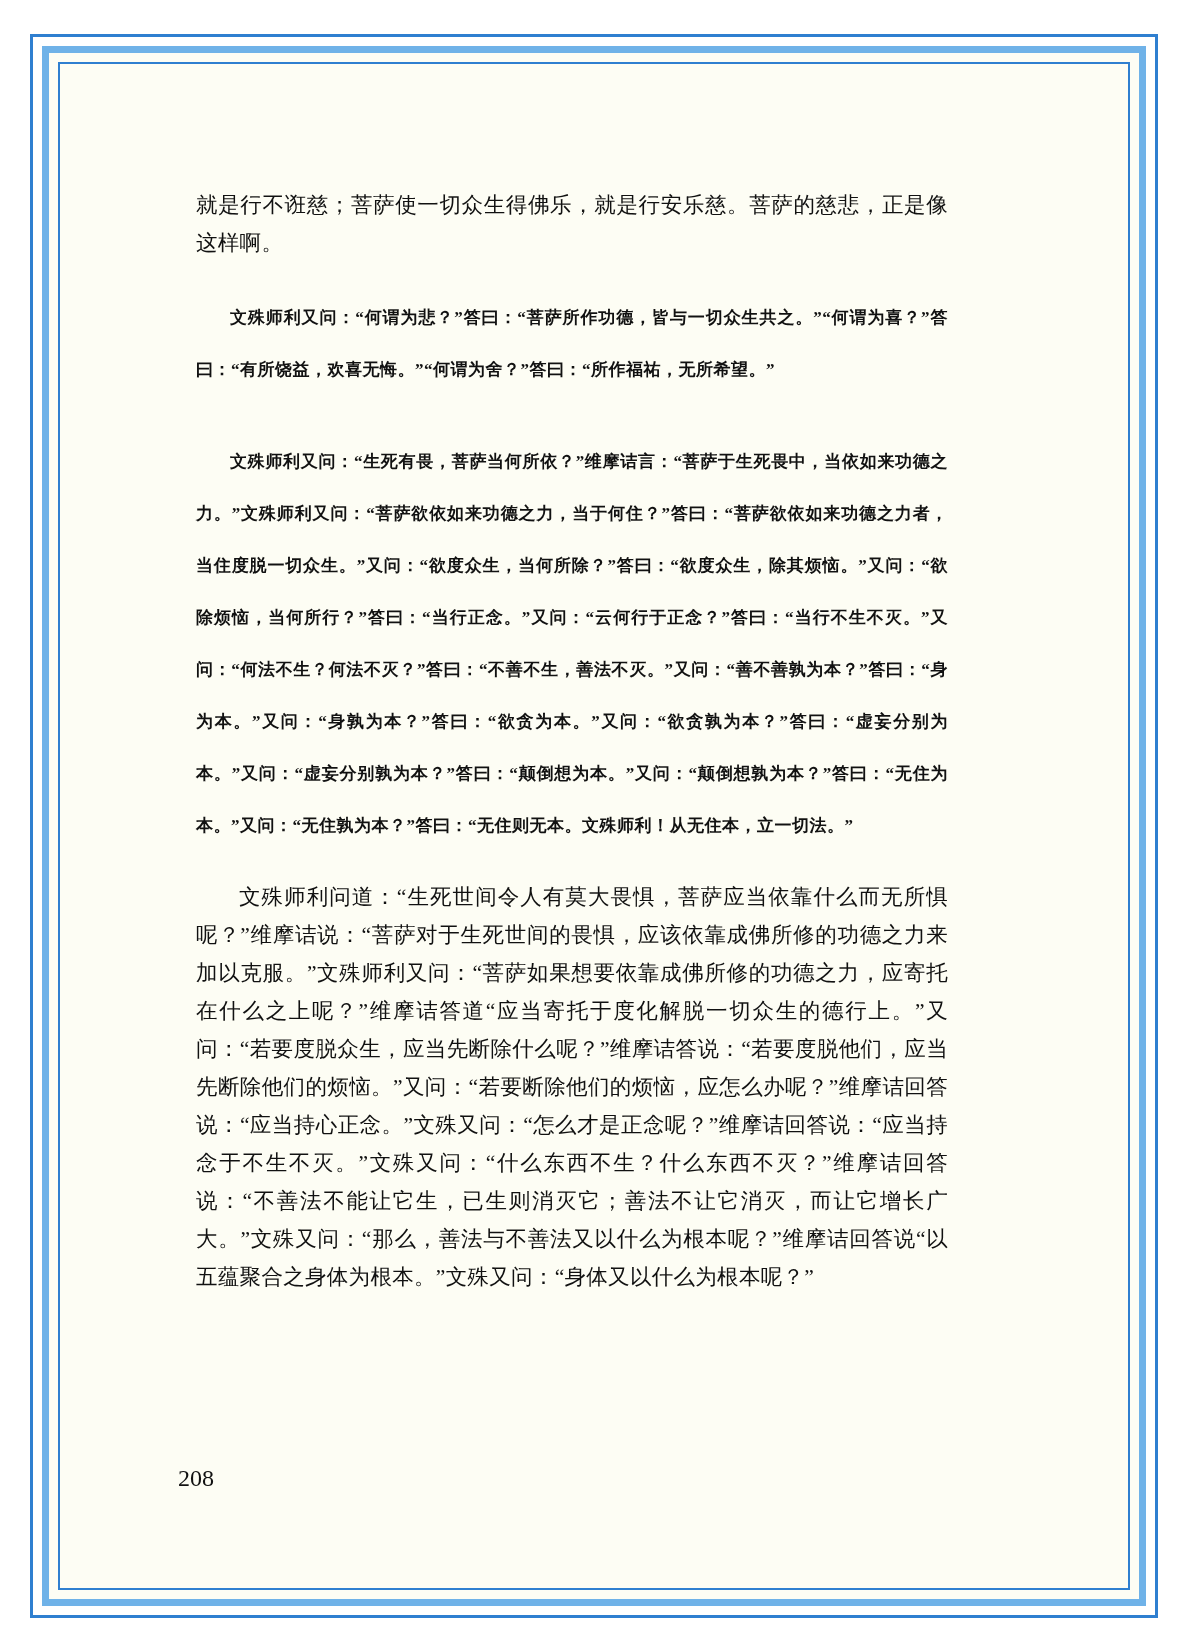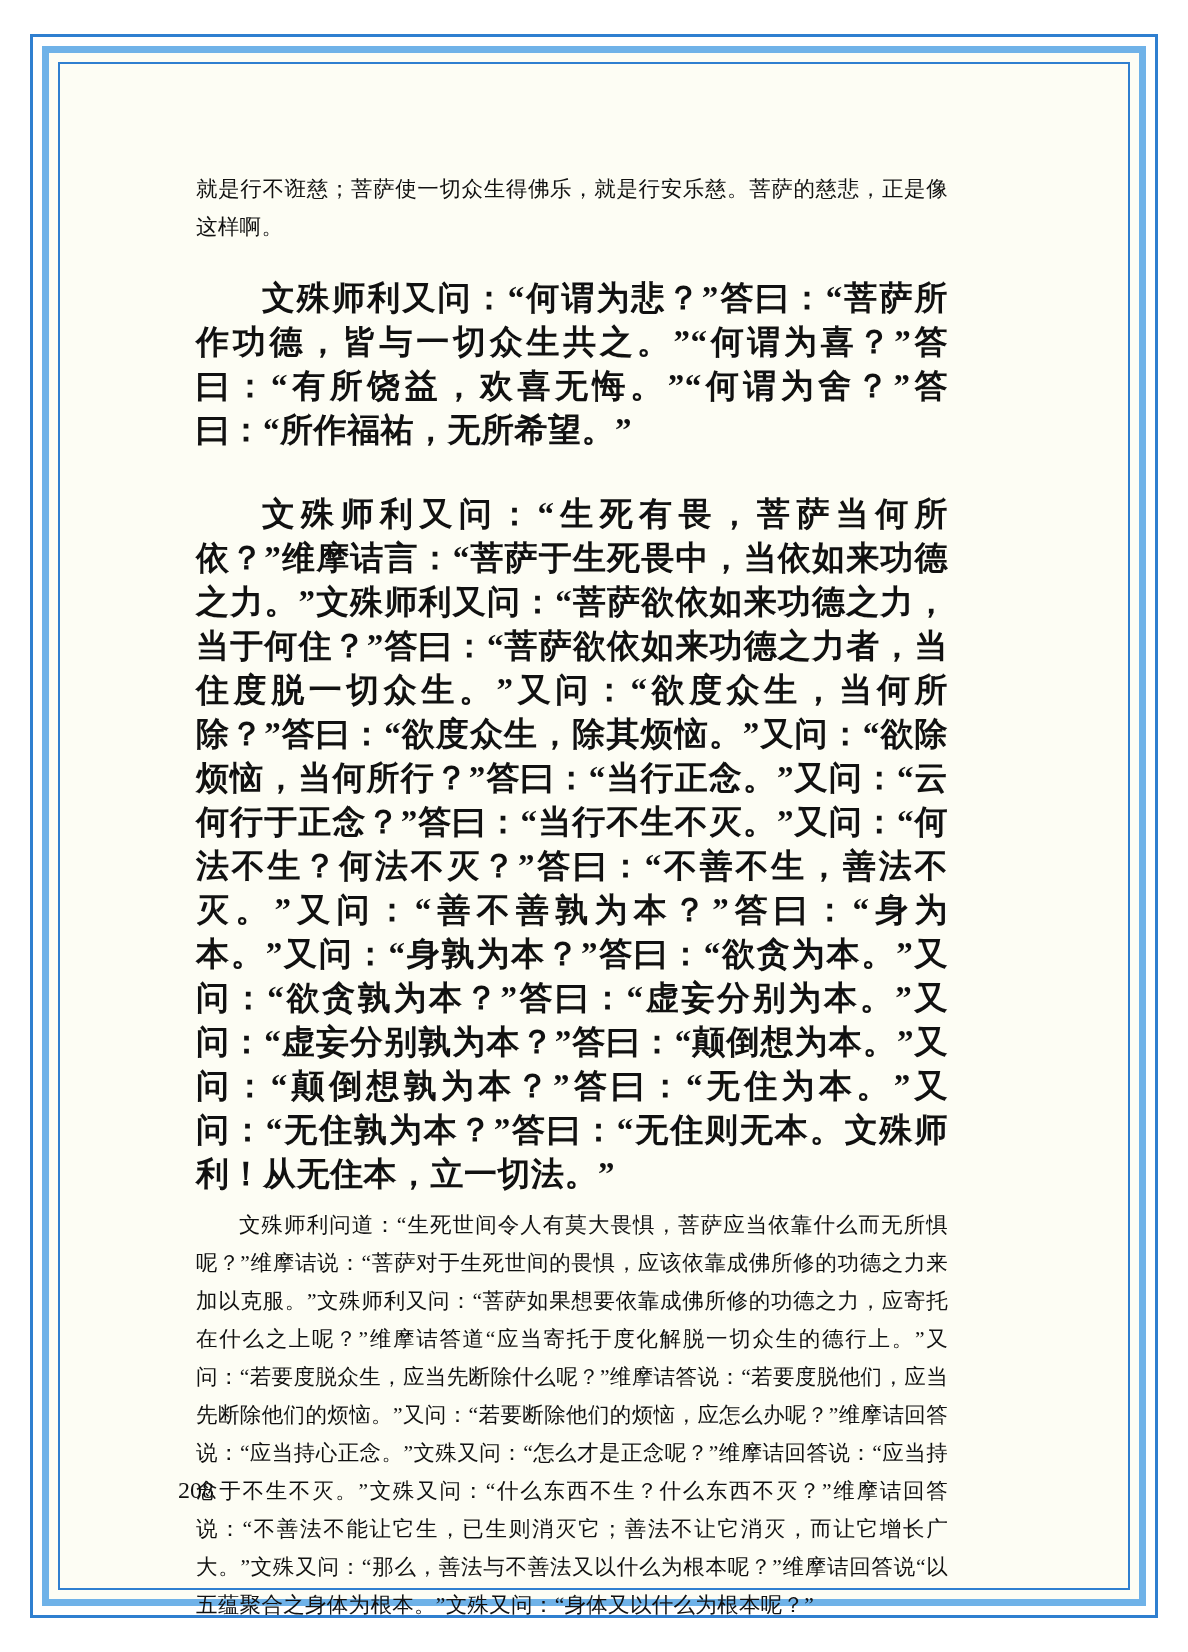--- a/index.html
+++ b/index.html
@@ -55,43 +55,44 @@
     box-sizing: border-box;
   }
   p {
     margin: 0;
     color: #111111;
     text-align: justify;
     text-justify: inter-ideograph;
   }
   
   .src {
-    font-size: 33px;
-    line-height: 44px;
+    font-size: 17px;
+    line-height: 52px;
     font-weight: bold;
     letter-spacing: 0.5px;
     text-indent: 2em;
   }
   
   .trans {
     font-size: 21.5px;
     line-height: 38px;
     font-weight: normal;
     letter-spacing: 0.3px;
     text-indent: 2em;
+    margin-top: 16px;
   }
   .trans.noindent {
     text-indent: 0;
   }
   .gap-lg { height: 30px; }
   .gap-sm { height: 10px; }
   .page-number {
     position: absolute;
     left: 178px;
-    bottom: 148px;
+    bottom: 160px;
     font-size: 24px;
     color: #111111;
     font-family: "Liberation Serif", "DejaVu Serif", serif;
   }
 </style>
 </head>
 <body>
 
 <div class="page">
 

